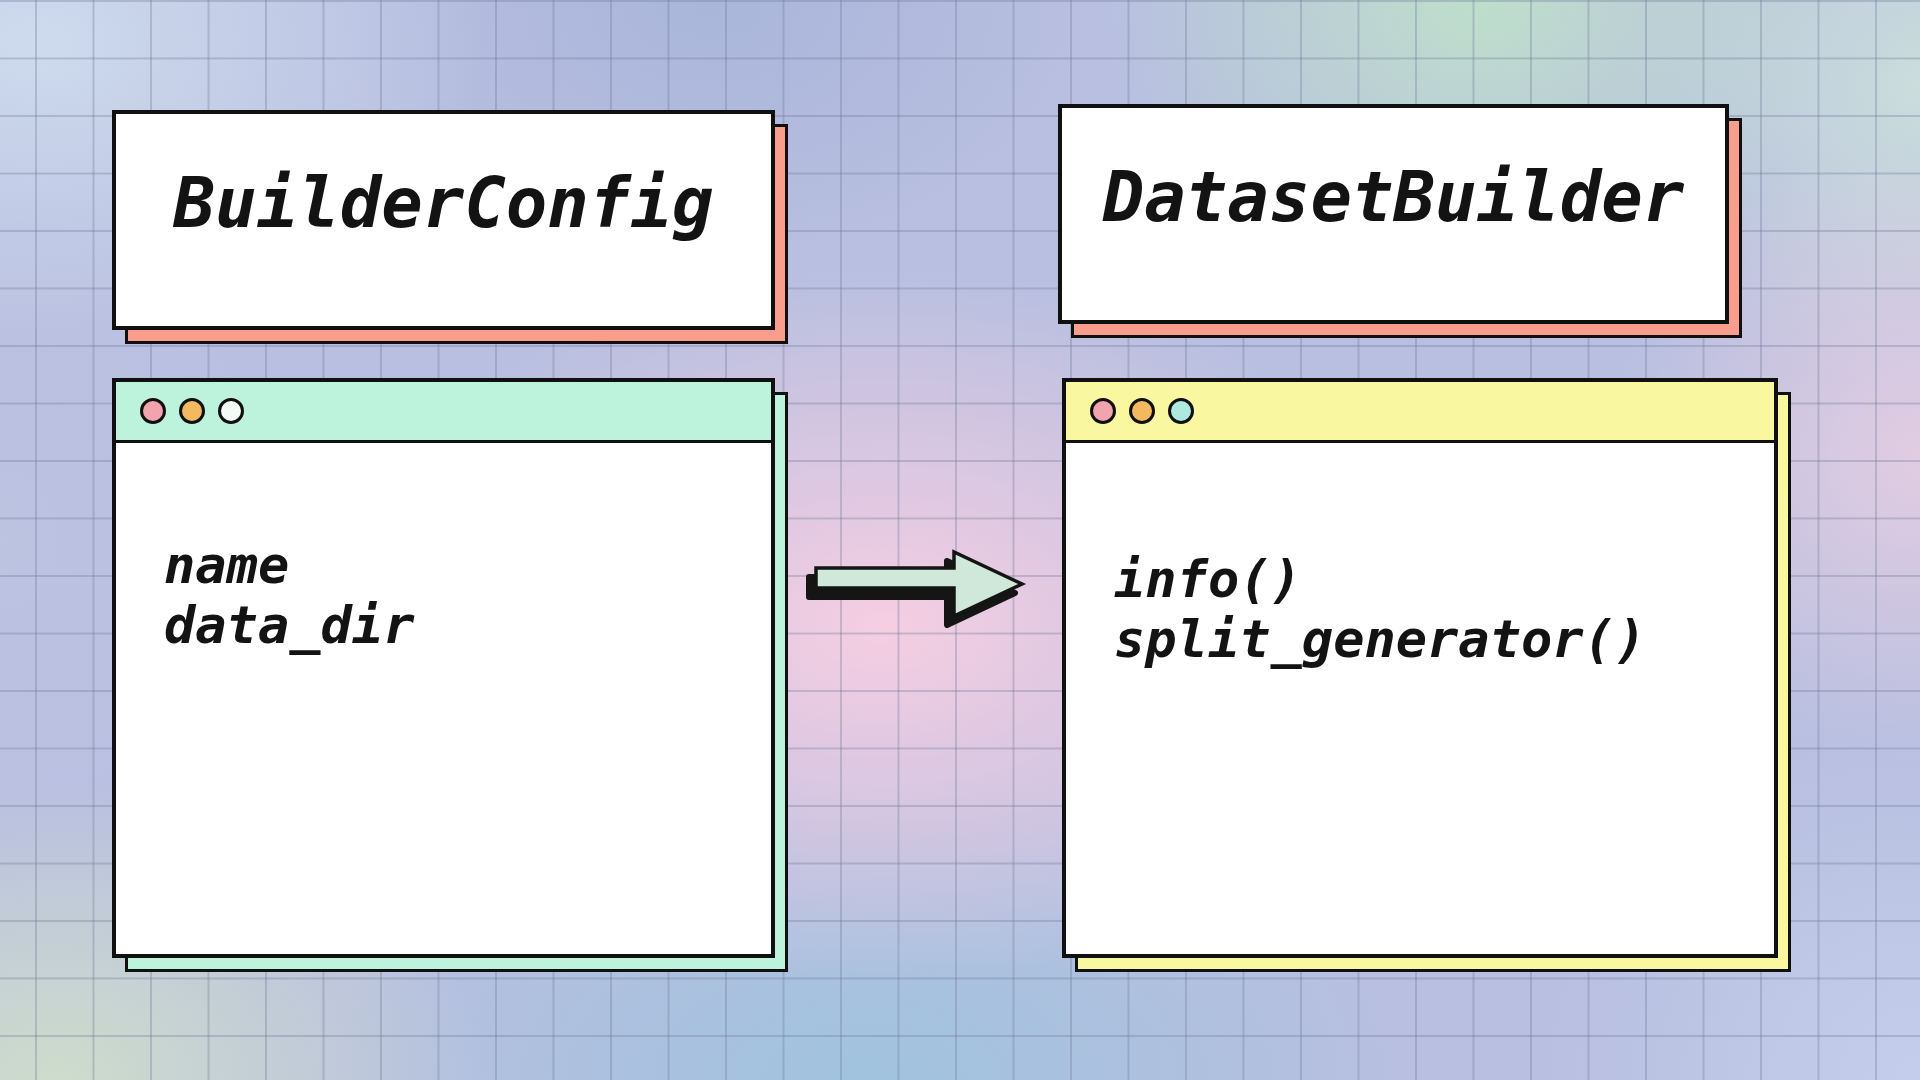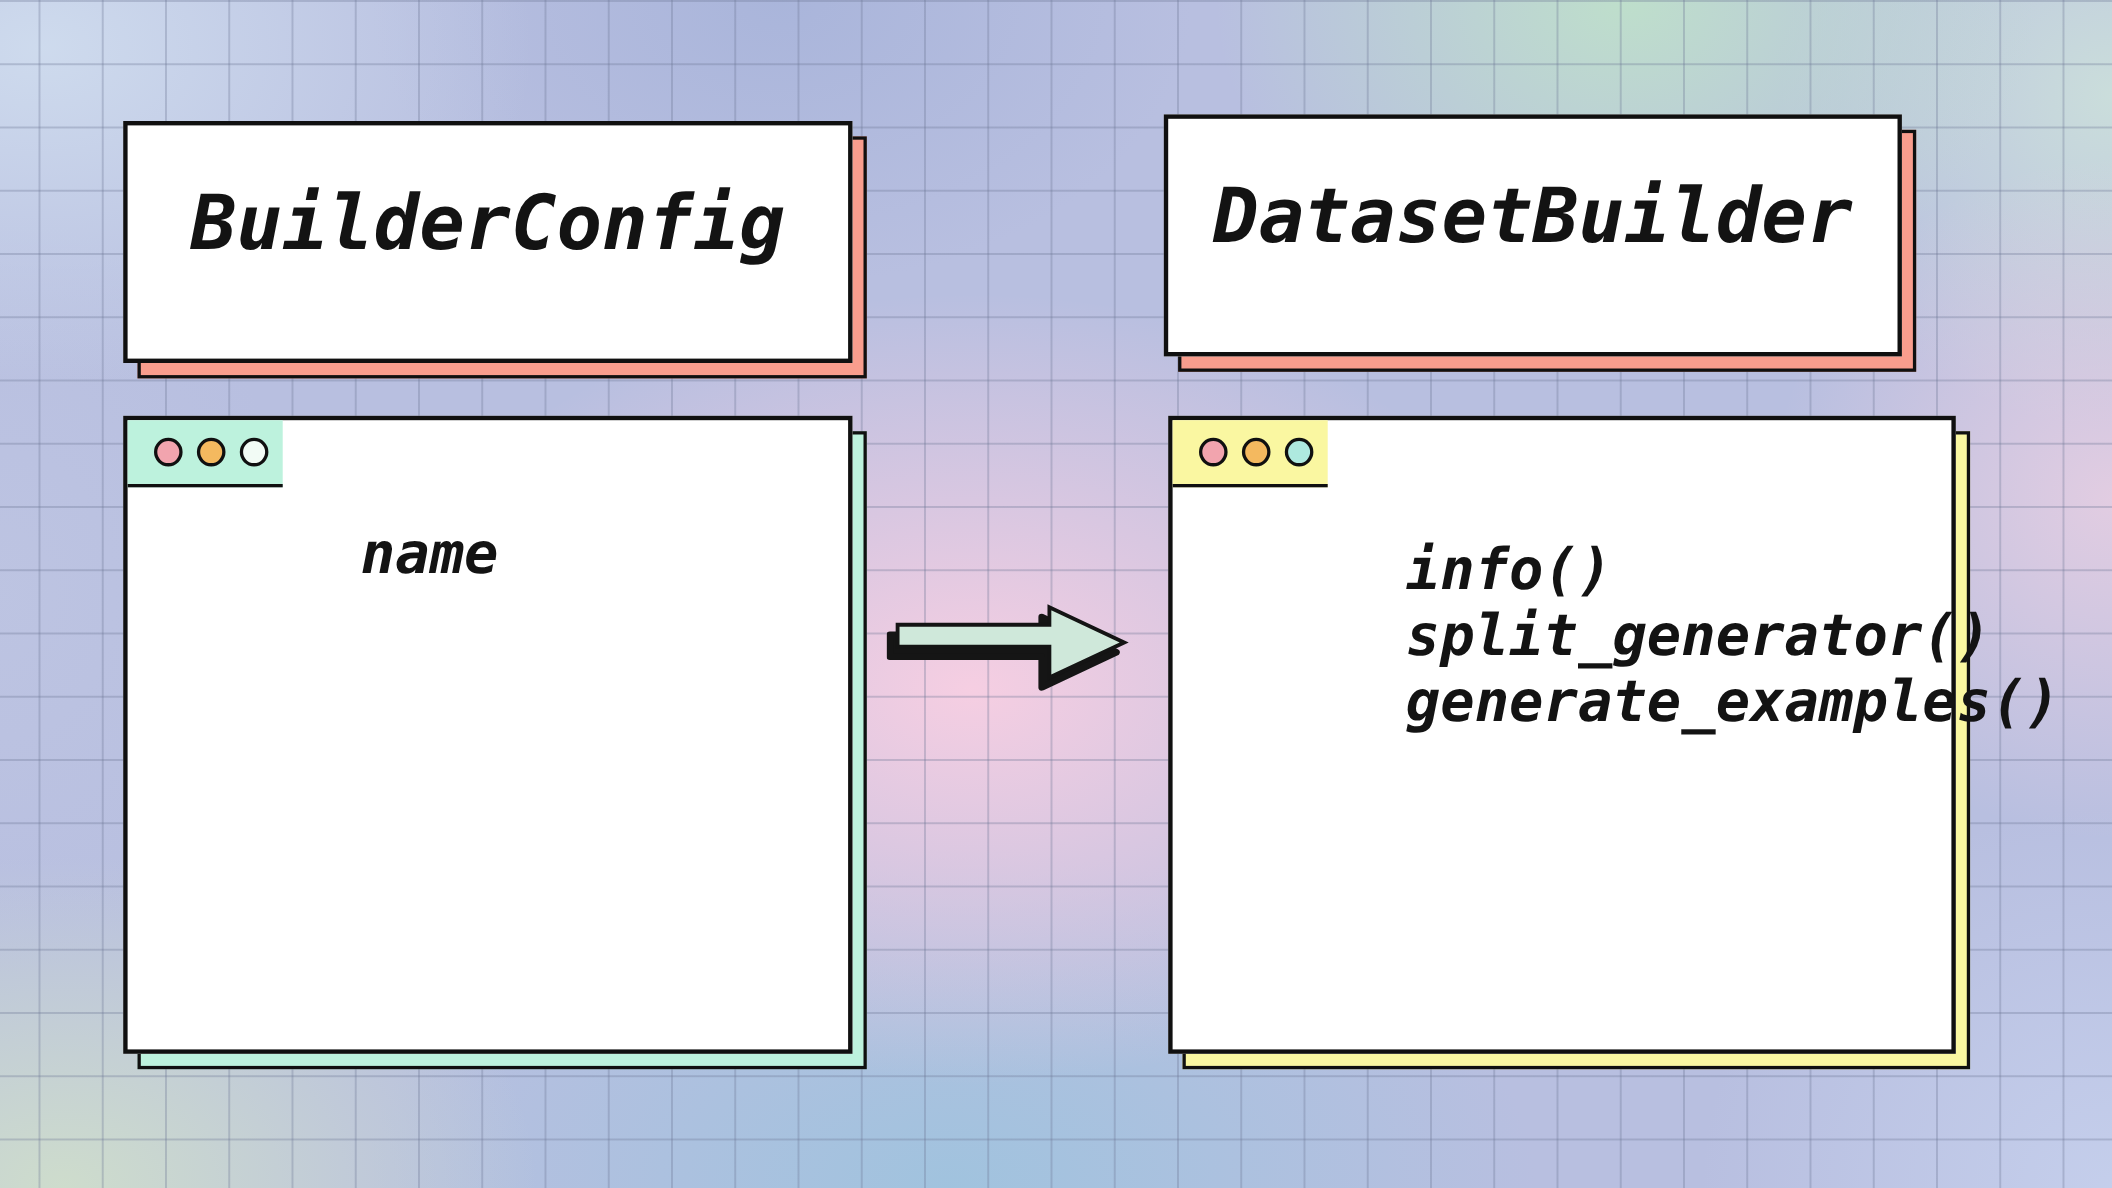--- a/index.html
+++ b/index.html
@@ -52,21 +52,21 @@
   }
   .titlecard .face span{
     font-size:69px;font-weight:bold;color:#131313;letter-spacing:0px;white-space:nowrap;
   }
   #card-left{left:112px;top:110px;width:663px;height:220px;}
   #card-right{left:1058px;top:104px;width:671px;height:220px;}
 
   
   #win-left{left:112px;top:378px;width:663px;height:580px;}
   #win-right{left:1062px;top:378px;width:668px;height:580px;padding-left:48px;}
-  .window .face{display:flex;gap:23px;}
+  .window .face{display:flex;flex-direction:column;}
   .titlebar{
     height:58px;flex:0 0 58px;
     border-bottom:3px solid #101010;
     display:flex;align-items:center;
     padding-left:24px;box-sizing:content-box;
   }
   .titlebar.mint{background:#BDF2DD;}
   .titlebar.yellow{background:#FAF7A1;}
   .dot{
     width:26px;height:26px;border-radius:50%;
@@ -110,36 +110,36 @@
   <div class="card window" id="win-left">
     <div class="shadow mint"></div>
     <div class="face">
       <div class="titlebar mint">
         <div class="dot pink"></div>
         <div class="dot orange"></div>
         <div class="dot blankmint"></div>
       </div>
       <div class="content">
         <div class="line">name</div>
+        <div class="line">data_dir</div>
       </div>
     </div>
   </div>
 
   <div class="card window" id="win-right">
     <div class="shadow yellow"></div>
     <div class="face">
       <div class="titlebar yellow">
         <div class="dot pink"></div>
         <div class="dot orange"></div>
         <div class="dot cyan"></div>
       </div>
       <div class="content">
         <div class="line">info()</div>
         <div class="line">split_generator()</div>
-        <div class="line">generate_examples()</div>
       </div>
     </div>
   </div>
 
   <svg id="arrow" viewBox="0 0 224 80" aria-hidden="true">
 
     <polygon points="10,20 148,20 148,4 216,36 148,68 148,40 10,40" transform="translate(-7,9)" fill="#151515" stroke="#151515" stroke-width="6" stroke-linejoin="round"></polygon>
 
     <polygon points="10,20 148,20 148,4 216,36 148,68 148,40 10,40" fill="#CFE8DA" stroke="#141414" stroke-width="3.5" stroke-linejoin="miter"></polygon>
   </svg>

